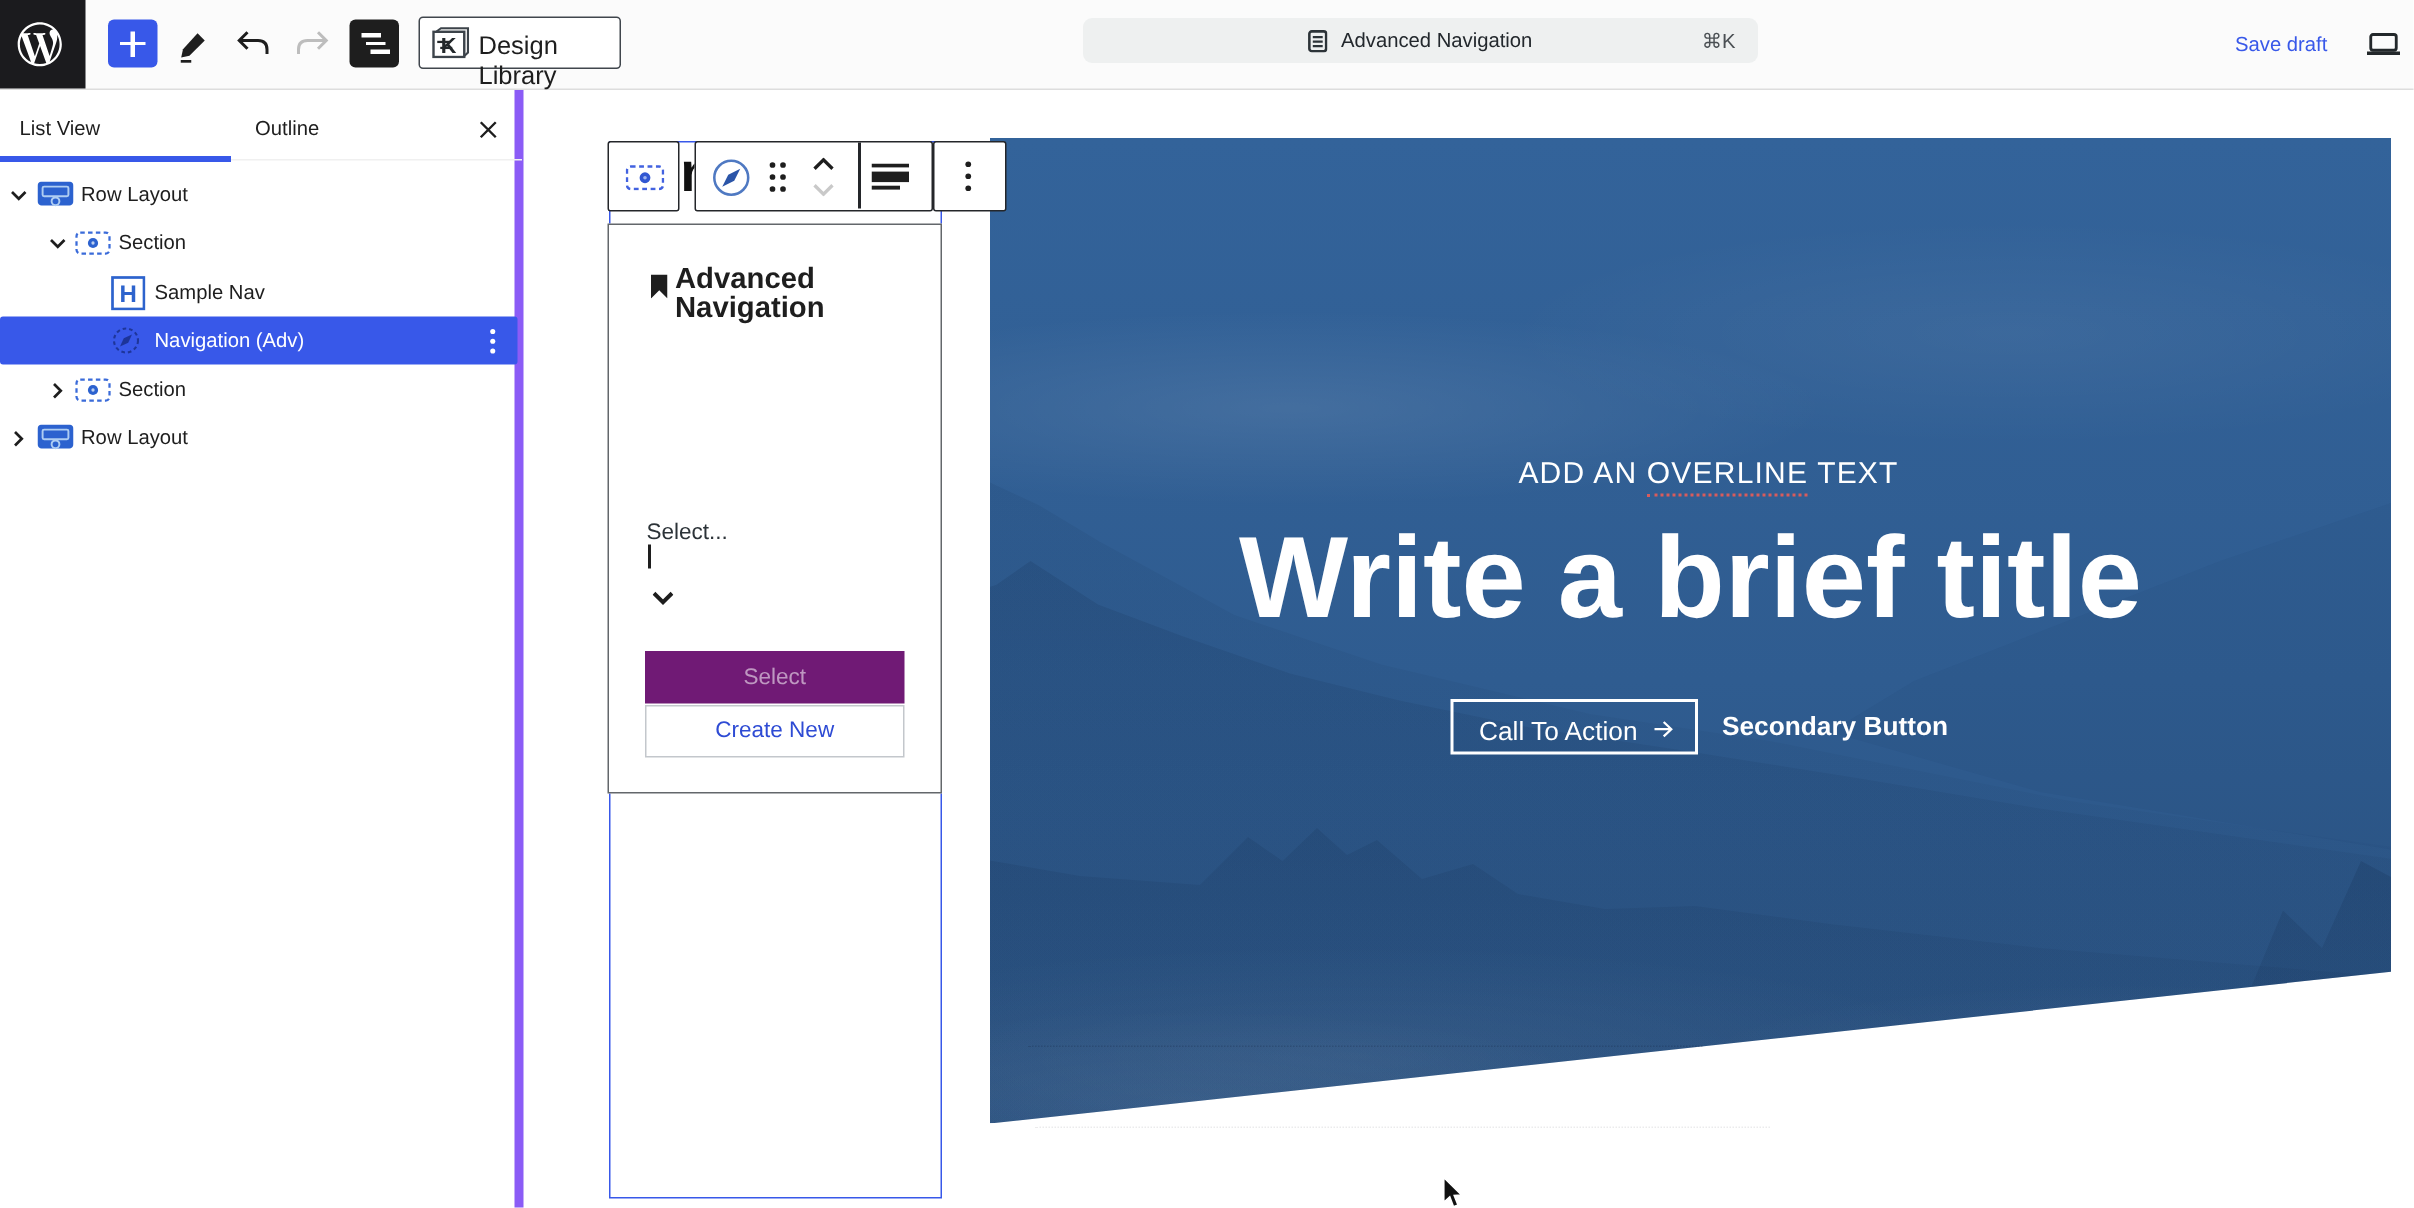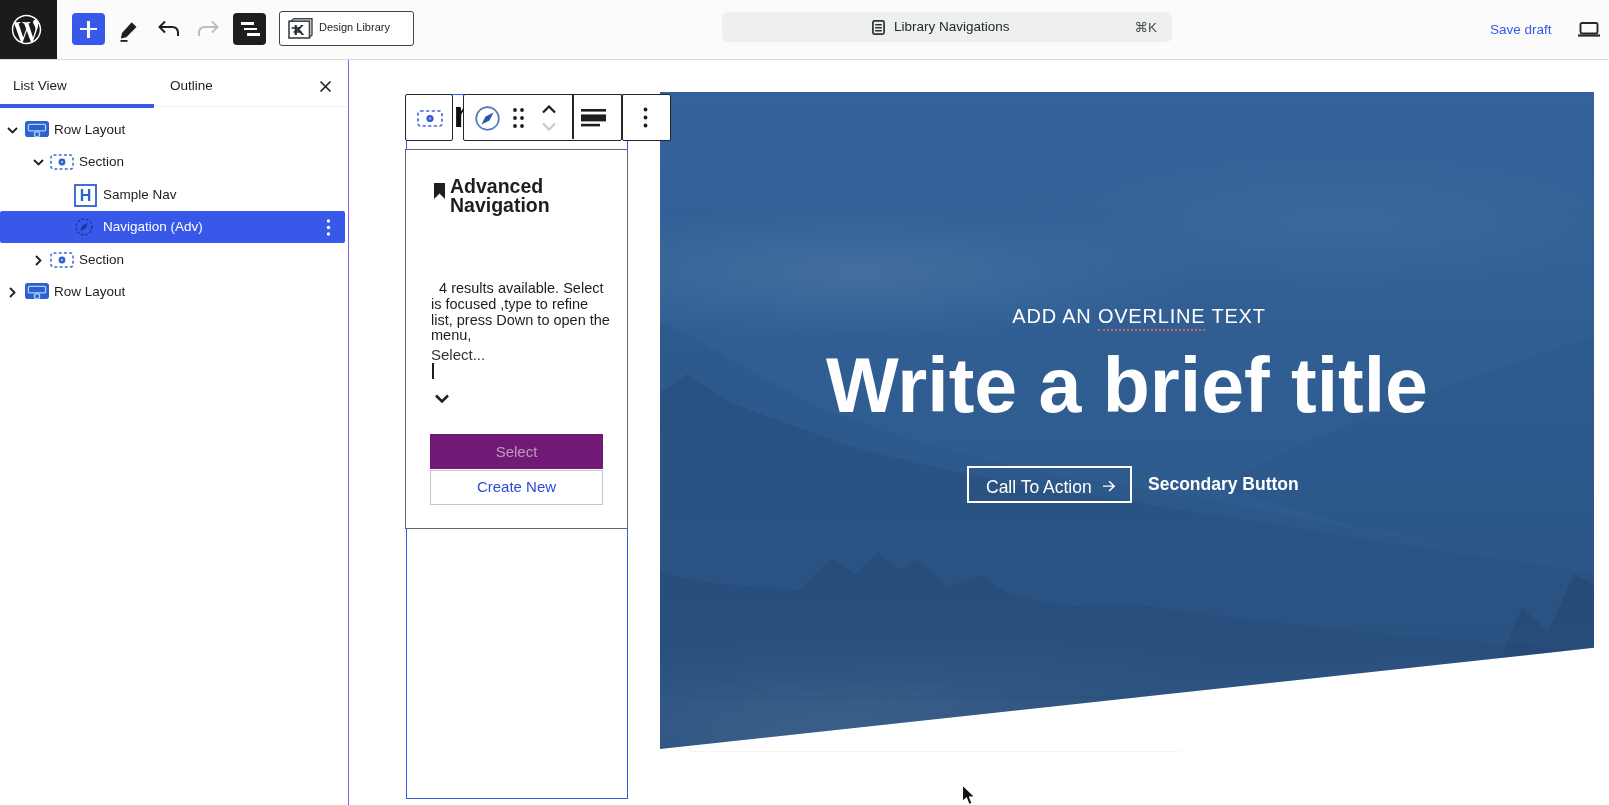--- a/index.html
+++ b/index.html
@@ -9,29 +9,29 @@
   
   #header { position:absolute; left:0; top:0; width:1609px; height:60px;
     background:#fbfbfb; border-bottom:1px solid #ddd; z-index:50; }
   #wpbox { position:absolute; left:0; top:0; width:57px; height:59px; background:#1b1b1e; }
   #plusbtn { position:absolute; left:72px; top:13px; width:33px; height:32px;
     background:#3858e9; border-radius:4px; }
   #lvbox { position:absolute; left:233px; top:13px; width:33px; height:32px;
     background:#1e1e1e; border-radius:4px; }
   #dlbtn { position:absolute; left:279px; top:11px; width:135px; height:35px;
     background:#fff; border:1.5px solid #40464d; border-radius:3px; }
-  #dlbtn span { position:absolute; left:39px; top:9px; font-size:11px; color:#1e1e1e; }
+  #dlbtn span { position:absolute; left:39px; top:9px; font-size:17px; color:#1e1e1e; }
   #pill { position:absolute; left:722px; top:12px; width:450px; height:30px;
     background:#eef0f0; border-radius:6px; }
   #pill .t { position:absolute; left:172px; top:7px; font-size:13.5px; color:#23282d; }
   #pill .k { position:absolute; right:15px; top:7px; font-size:13.5px; color:#4b5054; }
   #savedraft { position:absolute; left:1490px; top:22px; font-size:13.5px; color:#3858e9; }
   
   #sidebar { position:absolute; left:0; top:60px; width:349px; height:745px;
-    background:#fff; border-right:1px solid #8b5cf6; z-index:40; }
+    background:#fff; border-right:6px solid #8b5cf6; z-index:40; }
   #tabs { position:absolute; left:0; top:0; width:348px; height:47px; border-bottom:1px solid #f0f0f0; }
   #tabs .tab { position:absolute; top:18px; font-size:13.5px; color:#1e1e1e; }
   #tabunderline { position:absolute; left:0; top:44px; width:154px; height:4px; background:#3858e9; }
   .trow { position:absolute; left:0; width:348px; height:32px; font-size:13.5px; color:#1e1e1e; }
   .trow .lbl { position:absolute; top:8px; }
   #selrow { position:absolute; left:0; top:151px; width:345px; height:32px;
     background:#3858e9; border-radius:2px; }
   
   #canvas { position:absolute; left:350px; top:61px; width:1259px; height:744px; background:#fff; }
   
@@ -152,21 +152,21 @@
     </svg>
     <span>Design Library</span>
   </div>
   <div id="pill">
     <svg class="abs" style="left:150px;top:8px;" width="13" height="15" viewBox="0 0 13 15">
       <rect x="0.9" y="0.9" width="11.2" height="13.2" rx="1.6" fill="none" stroke="#2c3338" stroke-width="1.7"></rect>
       <rect x="3.2" y="4" width="6.6" height="1.5" fill="#2c3338"></rect>
       <rect x="3.2" y="7" width="6.6" height="1.5" fill="#2c3338"></rect>
       <rect x="3.2" y="10" width="6.6" height="1.5" fill="#2c3338"></rect>
     </svg>
-    <span class="t">Library Navigations</span>
+    <span class="t">Advanced Navigation</span>
       <span class="k">⌘K</span>
   </div>
   <span id="savedraft">Save draft</span>
   <svg class="abs" style="left:1577px;top:22px;" width="24" height="15" viewBox="0 0 24 15">
     <rect x="3.5" y="1" width="17" height="10.5" rx="1.5" fill="none" stroke="#23282b" stroke-width="1.9"></rect>
     <path d="M1,13.5 L23,13.5" stroke="#23282b" stroke-width="2.2"></path>
   </svg>
 </div>
 <div id="sidebar">
   <div id="tabs">
@@ -258,23 +258,20 @@
     <path d="M1,7 L14,7 M8,1.5 L13.8,7 L8,12.5" stroke="#fff" stroke-width="1.7" fill="none"></path>
   </svg>
 </div>
 <div id="secbtn">Secondary Button</div>
 <div id="selrect"></div>
 <div id="panel">
   <svg class="abs" style="left:28px;top:33px;" width="11" height="16" viewBox="0 0 11 16">
     <path d="M0,0 H11 V16 L5.5,10.5 L0,16 Z" fill="#1e1e1e"></path>
   </svg>
   <div class="abs" style="left:44px;top:27px;font-size:19.5px;line-height:19px;font-weight:bold;color:#1e1e1e;">Advanced<br>Navigation</div>
-  <div class="abs" style="left:25px;top:131px;font-size:14.5px;line-height:15.8px;color:#1e1e1e;">
-    &nbsp;&nbsp;4 results available. Select<br>is focused ,type to refine<br>list, press Down to open the<br>menu,
-  </div>
   <div class="abs" style="left:25px;top:196px;font-size:15px;color:#2c3338;">Select...</div>
   <div class="abs" style="left:26px;top:213px;width:1.5px;height:16px;background:#1e1e1e;"></div>
   <svg class="abs" style="left:29px;top:244px;" width="14" height="10" viewBox="0 0 14 10">
     <path d="M1,1.5 L7,7.5 L13,1.5" stroke="#1e1e1e" stroke-width="2.6" fill="none"></path>
   </svg>
   <div class="abs" style="left:24px;top:284px;width:173px;height:35px;background:#701a75;color:rgba(255,255,255,0.55);
        font-size:15px;text-align:center;line-height:35px;">Select</div>
   <div class="abs" style="left:24px;top:319.5px;width:173px;height:35px;background:#fff;border:1.5px solid #c3c7cc;
        color:#2e4bd4;font-weight:normal;font-size:15px;text-align:center;line-height:32px;">Create New</div>
 </div>

